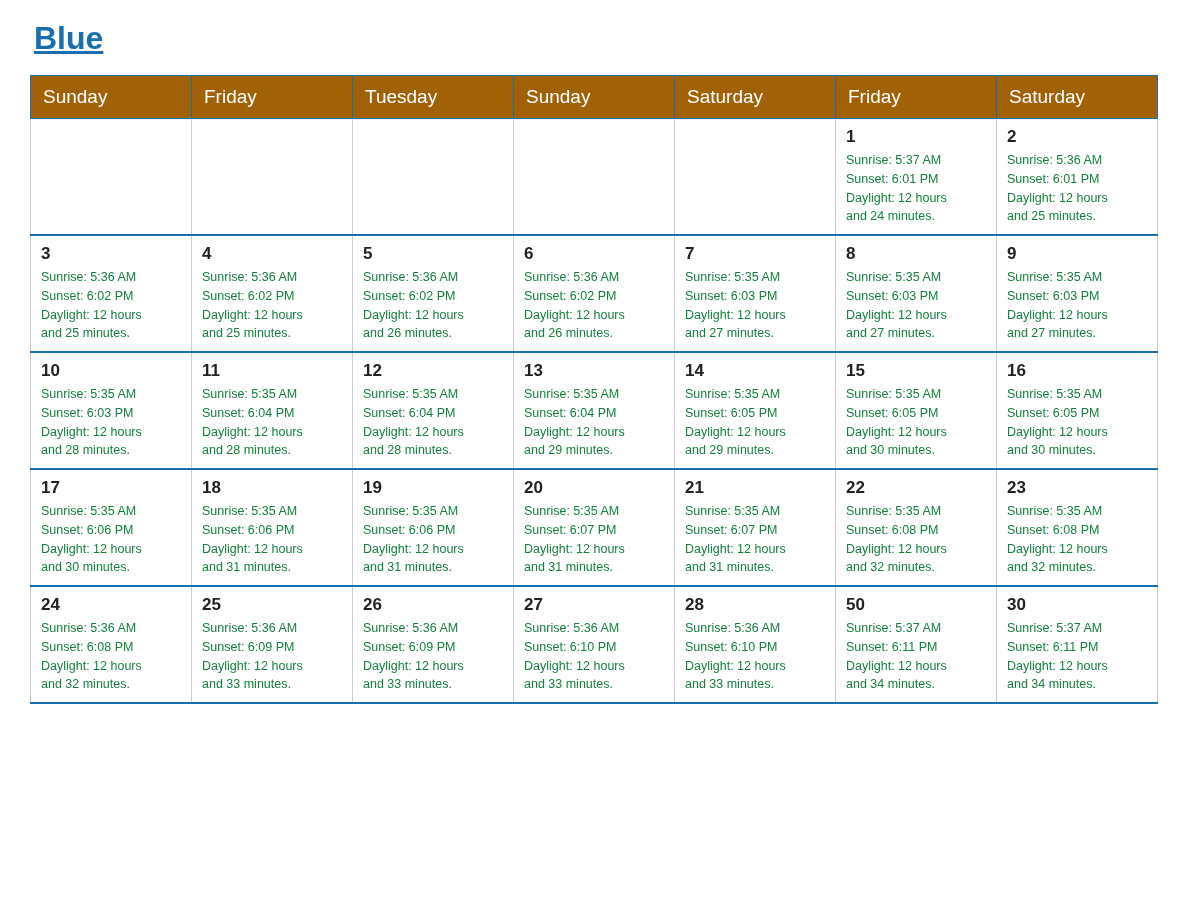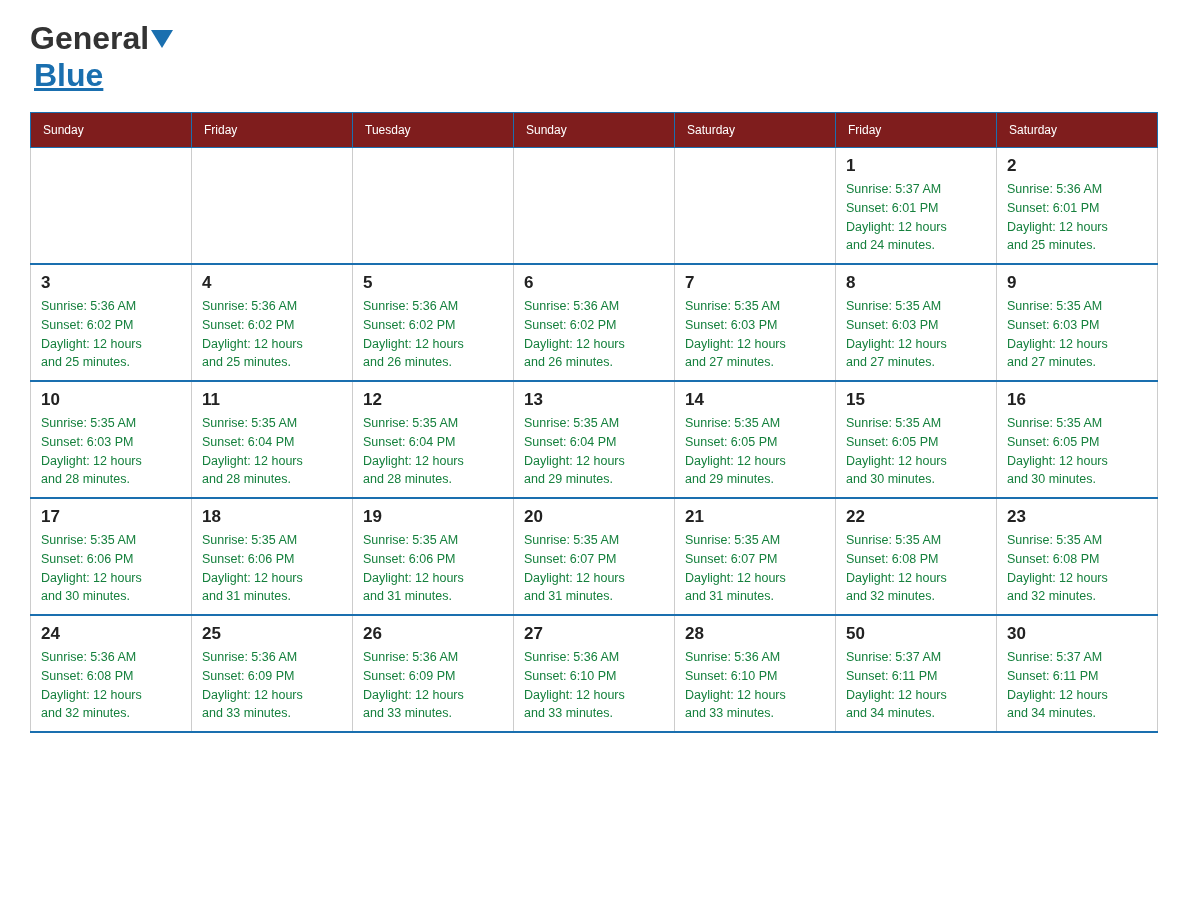--- a/index.html
+++ b/index.html
@@ -34,25 +34,25 @@
       font-size: 20px;
       color: #444;
       margin-top: 4px;
     }
     .calendar {
       width: 100%;
       border-collapse: collapse;
       border: 1px solid #aaa;
     }
     .calendar thead tr th {
-      background-color: #7f1d1d;
+      background-color: #a16207;
       color: #fff;
       text-align: left;
       padding: 10px 12px;
-      font-size: 12px;
+      font-size: 19px;
       font-weight: normal;
       border: 1px solid #1a6faf;
     }
     .calendar tbody tr td {
       vertical-align: top;
       padding: 8px 10px;
       border: 1px solid #ccc;
       width: 14.28%;
       height: 100px;
     }
@@ -72,29 +72,20 @@
     }
     .empty-cell {
       background: #fff;
     }
   </style>
 </head>
 <body>
 
 <div class="header-area">
   <div class="logo-area">
-    <div style="display:flex;align-items:center;">
-      <span style="font-size:32px;font-weight:bold;color:#333;font-family:Arial,sans-serif;">General</span>
-
-      <span style="display:inline-block;margin-left:2px;margin-top:4px;">
-        <svg width="22" height="18" viewBox="0 0 22 18">
-          <polygon points="0,0 22,0 11,18" fill="#1a6faf"></polygon>
-        </svg>
-      </span>
-    </div>
     <div>
       <span style="font-size:32px;font-weight:bold;color:#1a6faf;font-family:Arial,sans-serif;margin-left:4px;text-decoration:underline;">Blue</span>
     </div>
   </div>
   <div class="title-area">
     <div class="main-title"></div>
     <div class="subtitle"></div>
   </div>
 </div>
 

